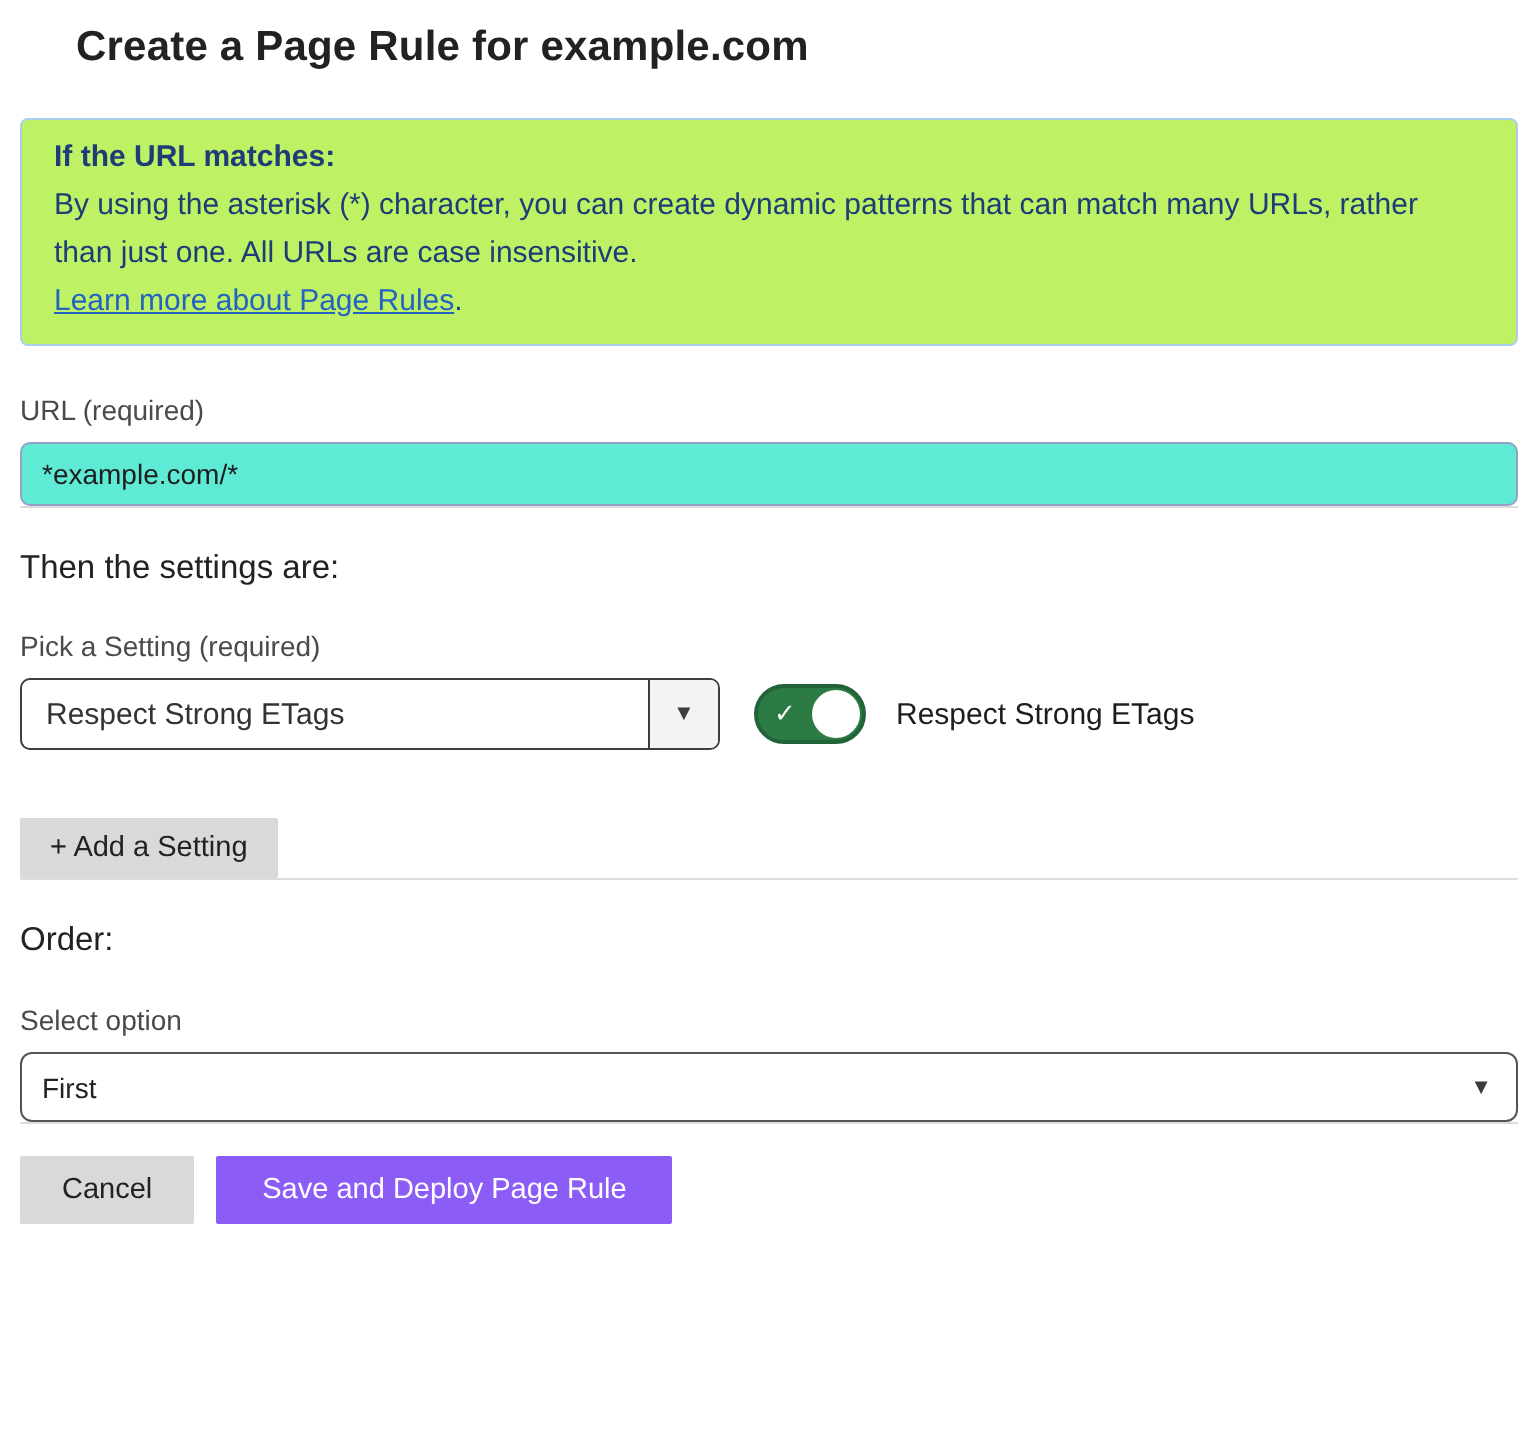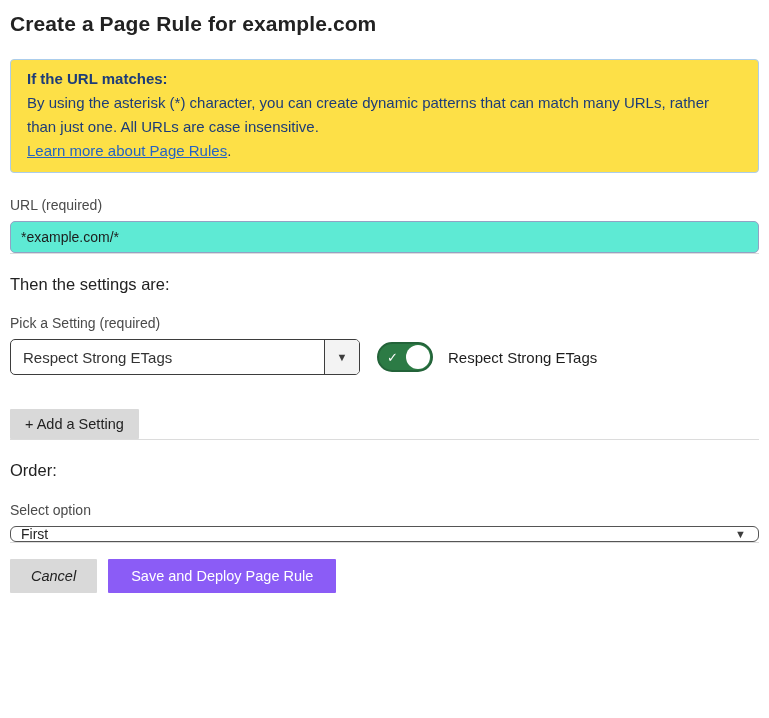--- a/index.html
+++ b/index.html
@@ -14,25 +14,26 @@
     height: 718px;
     padding: 10px 10px 0 10px;
     overflow: hidden;
   }
   .page-title {
     font-size: 21px;
     font-weight: 700;
     color: #222;
     margin-top: 2px;
     letter-spacing: 0.1px;
+    margin-left: 28px;
   }
   
   .info-box {
     margin-top: 23px;
-    background: #fde047;
+    background: #bef264;
     border: 1px solid #abcdec;
     border-radius: 4px;
     padding: 7px 16px 9px 16px;
     color: #1d3c78;
     font-size: 15px;
     line-height: 24px;
   }
   .info-box .info-heading { font-weight: 700; }
   .info-box a.info-link {
     color: #2563c2;
@@ -162,21 +163,21 @@
   .add-setting-btn {
     margin-top: 34px;
     height: 30px;
     padding: 0 15px;
     font-size: 14.5px;
   }
   
   .order-label { margin-top: 22px; }
   .order-select {
     width: 100%;
-    height: 16px;
+    height: 35px;
     background: #ffffff;
     border: 1px solid #555;
     border-radius: 6px;
     display: flex;
     align-items: center;
     justify-content: space-between;
     padding: 0 12px 0 10px;
     cursor: pointer;
   }
   .order-select .select-value {
@@ -198,21 +199,21 @@
   .footer-actions {
     margin-top: 16px;
     display: flex;
     align-items: center;
     gap: 11px;
   }
   .footer-actions .btn {
     height: 34px;
     font-size: 14.5px;
   }
-  .cancel-btn { padding: 0 21px; font-style: italic; }
+  .cancel-btn { padding: 0 21px; }
   .save-draft-btn { padding: 0 21px; }
   .deploy-btn {
     background: #8b5cf6;
     color: #ffffff;
     padding: 0 23px;
   }
 </style>
 </head>
 <body>
 

